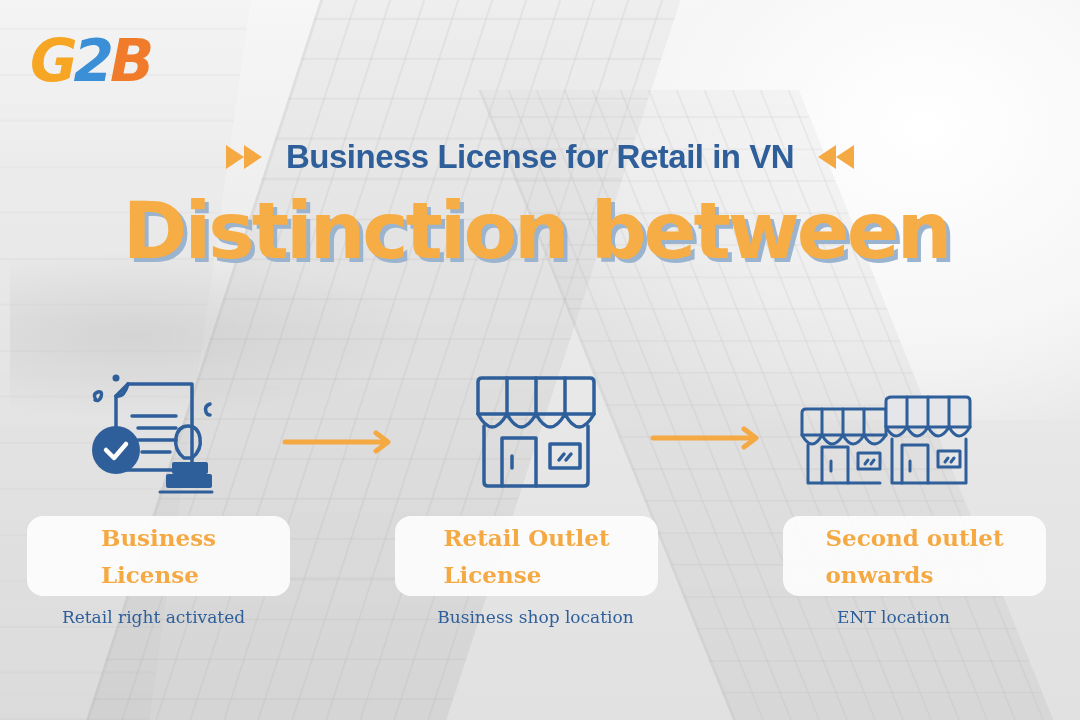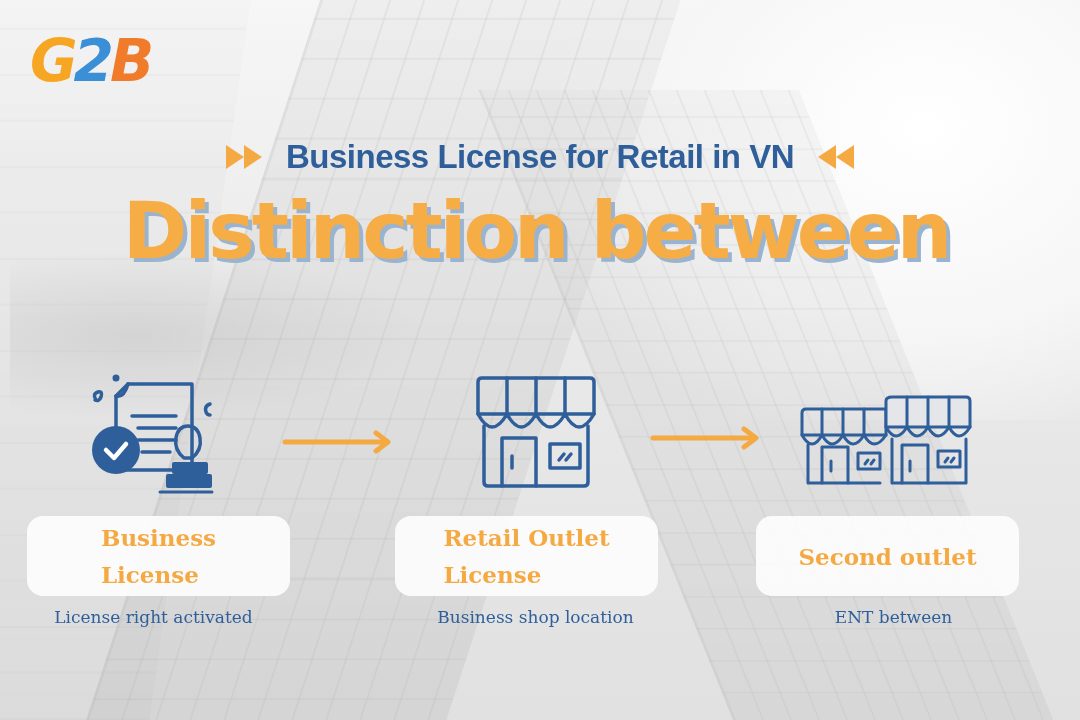--- a/index.html
+++ b/index.html
@@ -194,28 +194,29 @@
   <line x1="145" y1="69" x2="148" y2="65"></line>
   <line x1="151" y1="69" x2="154" y2="65"></line>
 </svg>
 
 <div class="card" style="left:27px">
   <div class="label">
     <div>Business</div>
     <div>License</div>
   </div>
 </div>
-<div class="caption" style="left:22px">License right activated</div>
+<div class="caption" style="left:22px">Retail right activated</div>
 
 <div class="card" style="left:395px">
   <div class="label">
     <div>Retail Outlet</div>
     <div>License</div>
   </div>
 </div>
 <div class="caption" style="left:404px">Business shop location</div>
 
-<div class="card" style="left:756px">
+<div class="card" style="left:783px">
   <div class="label">
     <div>Second outlet</div>
+    <div>onwards</div>
   </div>
 </div>
-<div class="caption" style="left:762px">ENT between</div>
+<div class="caption" style="left:762px">ENT location</div>
 
 </body></html>

